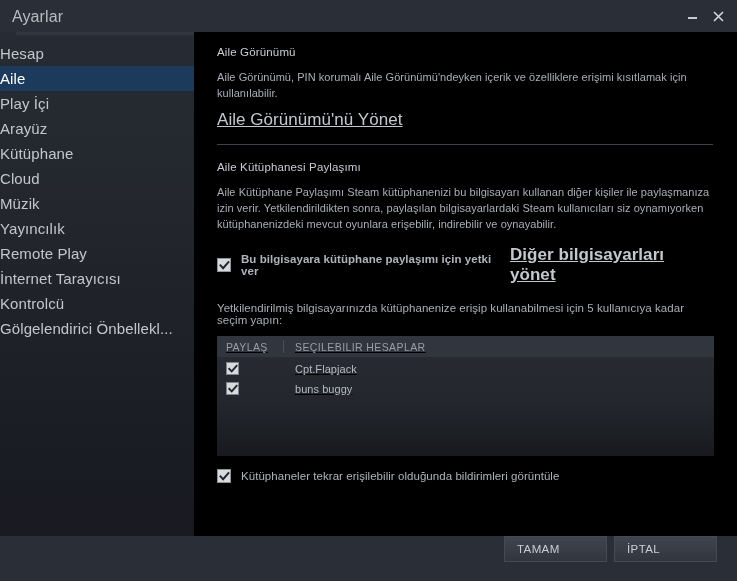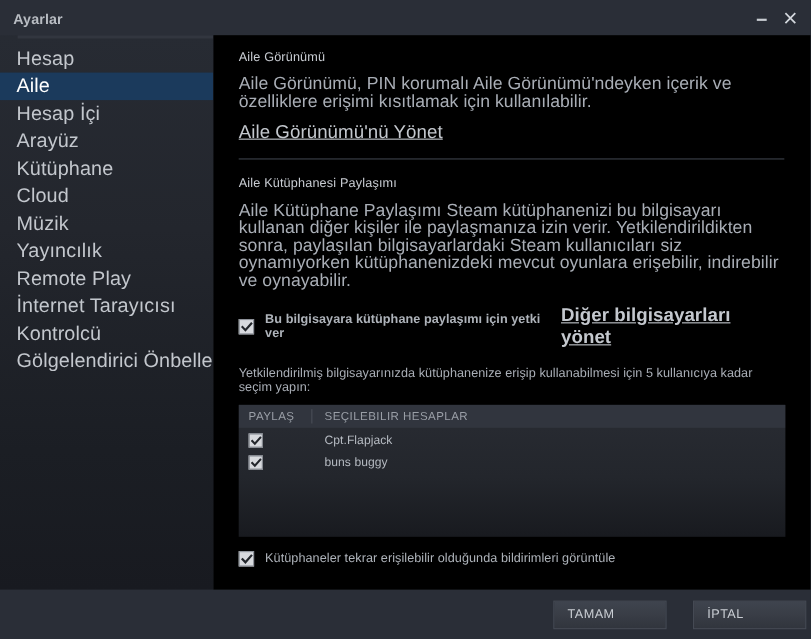--- a/index.html
+++ b/index.html
@@ -27,26 +27,25 @@
   .titlebar {
     height: 32px;
     flex: 0 0 32px;
     background: #2a2e37;
     display: flex;
     align-items: center;
     padding: 0 6px 0 12px;
     position: relative;
   }
   .titlebar-title {
-    font-size: 13px;
+    font-size: 16px;
     color: #b8bcc2;
     letter-spacing: 0.1px;
     line-height: 1;
     padding-top: 2px;
-    font-weight: bold;
   }
   .titlebar-spacer { flex: 1 1 auto; }
   .win-btn {
     width: 26px;
     height: 24px;
     display: flex;
     align-items: center;
     justify-content: center;
     color: #c8ccd2;
     font-size: 13px;
@@ -79,22 +78,21 @@
     height: 3px;
     background: #32363f;
   }
   .sidebar-list {
     padding-top: 5px;
   }
   .sidebar-item {
     height: 25px;
     display: flex;
     align-items: center;
-    padding-left: 15px;
-    font-size: 18px;
+    font-size: 15px;
     color: #c3c7cd;
     white-space: nowrap;
     overflow: hidden;
     cursor: default;
     user-select: none;
     letter-spacing: 0.1px;
   }
   .sidebar-item.selected {
     background: #1b3a5c;
     color: #ffffff;
@@ -111,21 +109,21 @@
     padding-left: 0;
   }
 
   .section-title {
     font-size: 11.5px;
     color: #c9cdd3;
     margin: 0 0 11px 0;
     letter-spacing: 0.15px;
   }
   .para {
-    font-size: 16px;
+    font-size: 11px;
     color: #a9aeb6;
     line-height: 16px;
     margin: 0 0 9px 0;
     max-width: 505px;
     letter-spacing: 0.05px;
   }
   .link {
     display: inline-block;
     font-size: 17px;
     color: #c4c8ce;
@@ -180,20 +178,21 @@
     letter-spacing: 0.05px;
   }
 
   
   .table {
     width: 497px;
     height: 120px;
     background: linear-gradient(180deg, #292c33 0%, #23262c 55%, #181a1f 100%);
     border: 0;
     overflow: hidden;
+    text-decoration: underline;
   }
   .thead {
     display: flex;
     height: 21px;
     align-items: center;
     background: #31353e;
     font-size: 10.5px;
     color: #9a9fa7;
     letter-spacing: 0.4px;
   }
@@ -242,24 +241,23 @@
     justify-content: center;
     cursor: pointer;
   }
 
   
   .footer {
     flex: 0 0 45px;
     height: 45px;
     background: #2a2e37;
     display: flex;
-    align-items: center;
     justify-content: flex-end;
-    padding-right: 4px;
-    gap: 24px;
+    padding-right: 20px;
+    gap: 7px;
   }
   .btn {
     width: 103px;
     height: 26px;
     background: linear-gradient(180deg, #3f444e 0%, #393d46 50%, #31353d 100%);
     border: 1px solid #454a54;
     color: #c9cdd3;
     font-size: 11.5px;
     display: flex;
     align-items: center;
@@ -293,21 +291,21 @@
 
     <div class="sidebar">
       <div class="sidebar-list">
         <div class="sidebar-item">
             <span>Hesap</span>
           </div>
         <div class="sidebar-item selected">
             <span>Aile</span>
           </div>
         <div class="sidebar-item">
-            <span>Hesap İçi</span>
+            <span>Play İçi</span>
           </div>
         <div class="sidebar-item">
             <span>Arayüz</span>
           </div>
         <div class="sidebar-item">
             <span>Kütüphane</span>
           </div>
         <div class="sidebar-item">
             <span>Cloud</span>
           </div>

